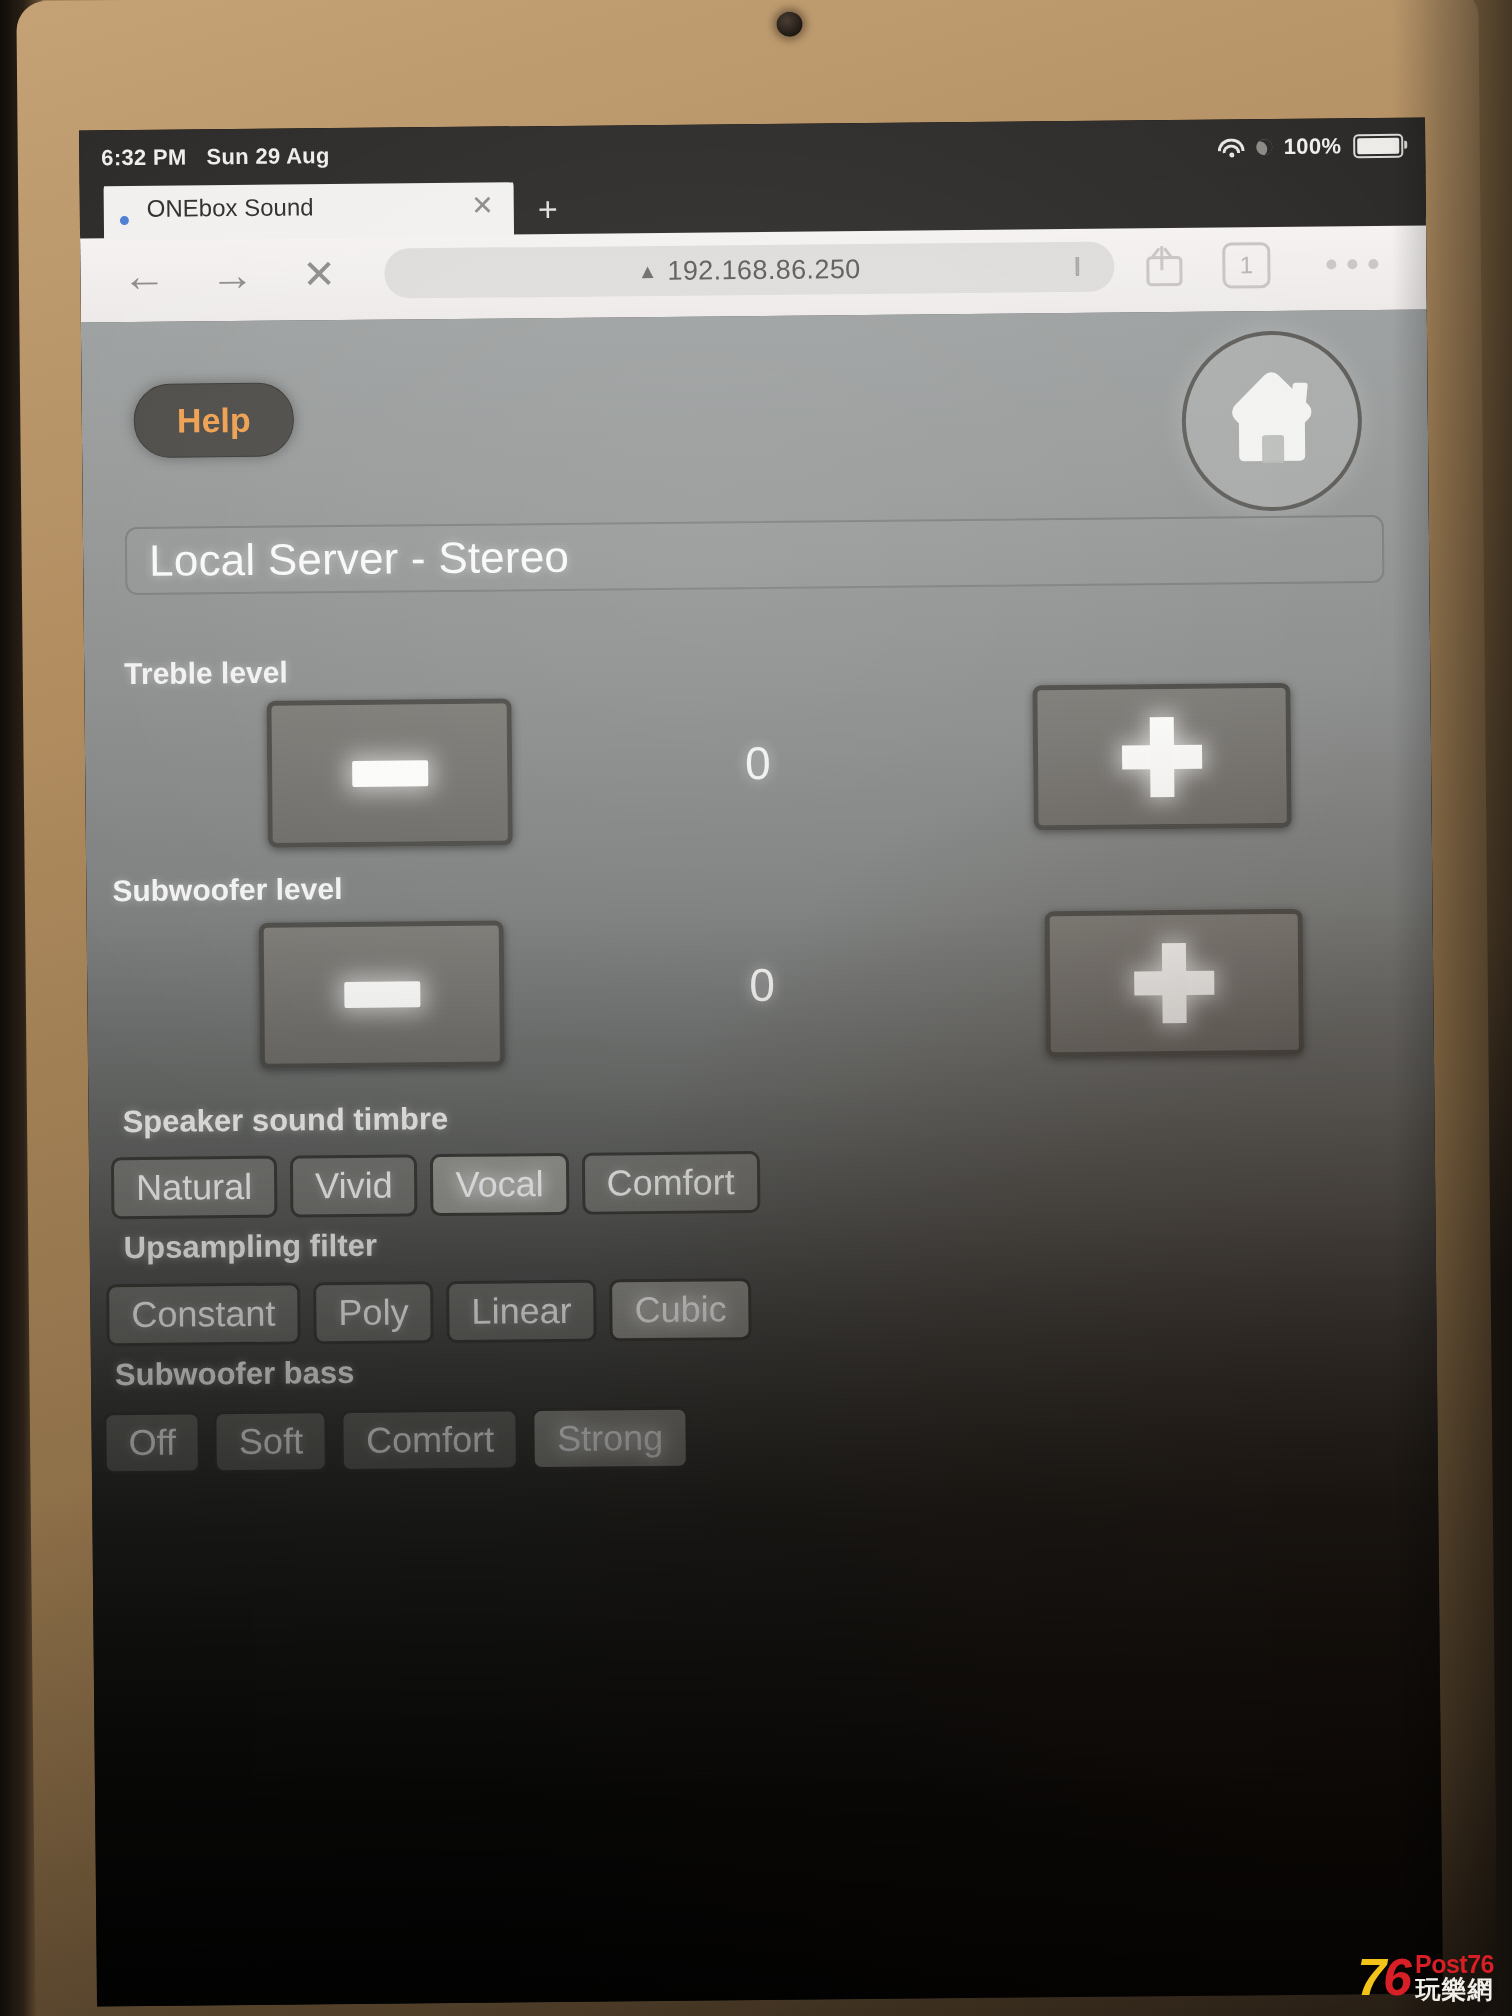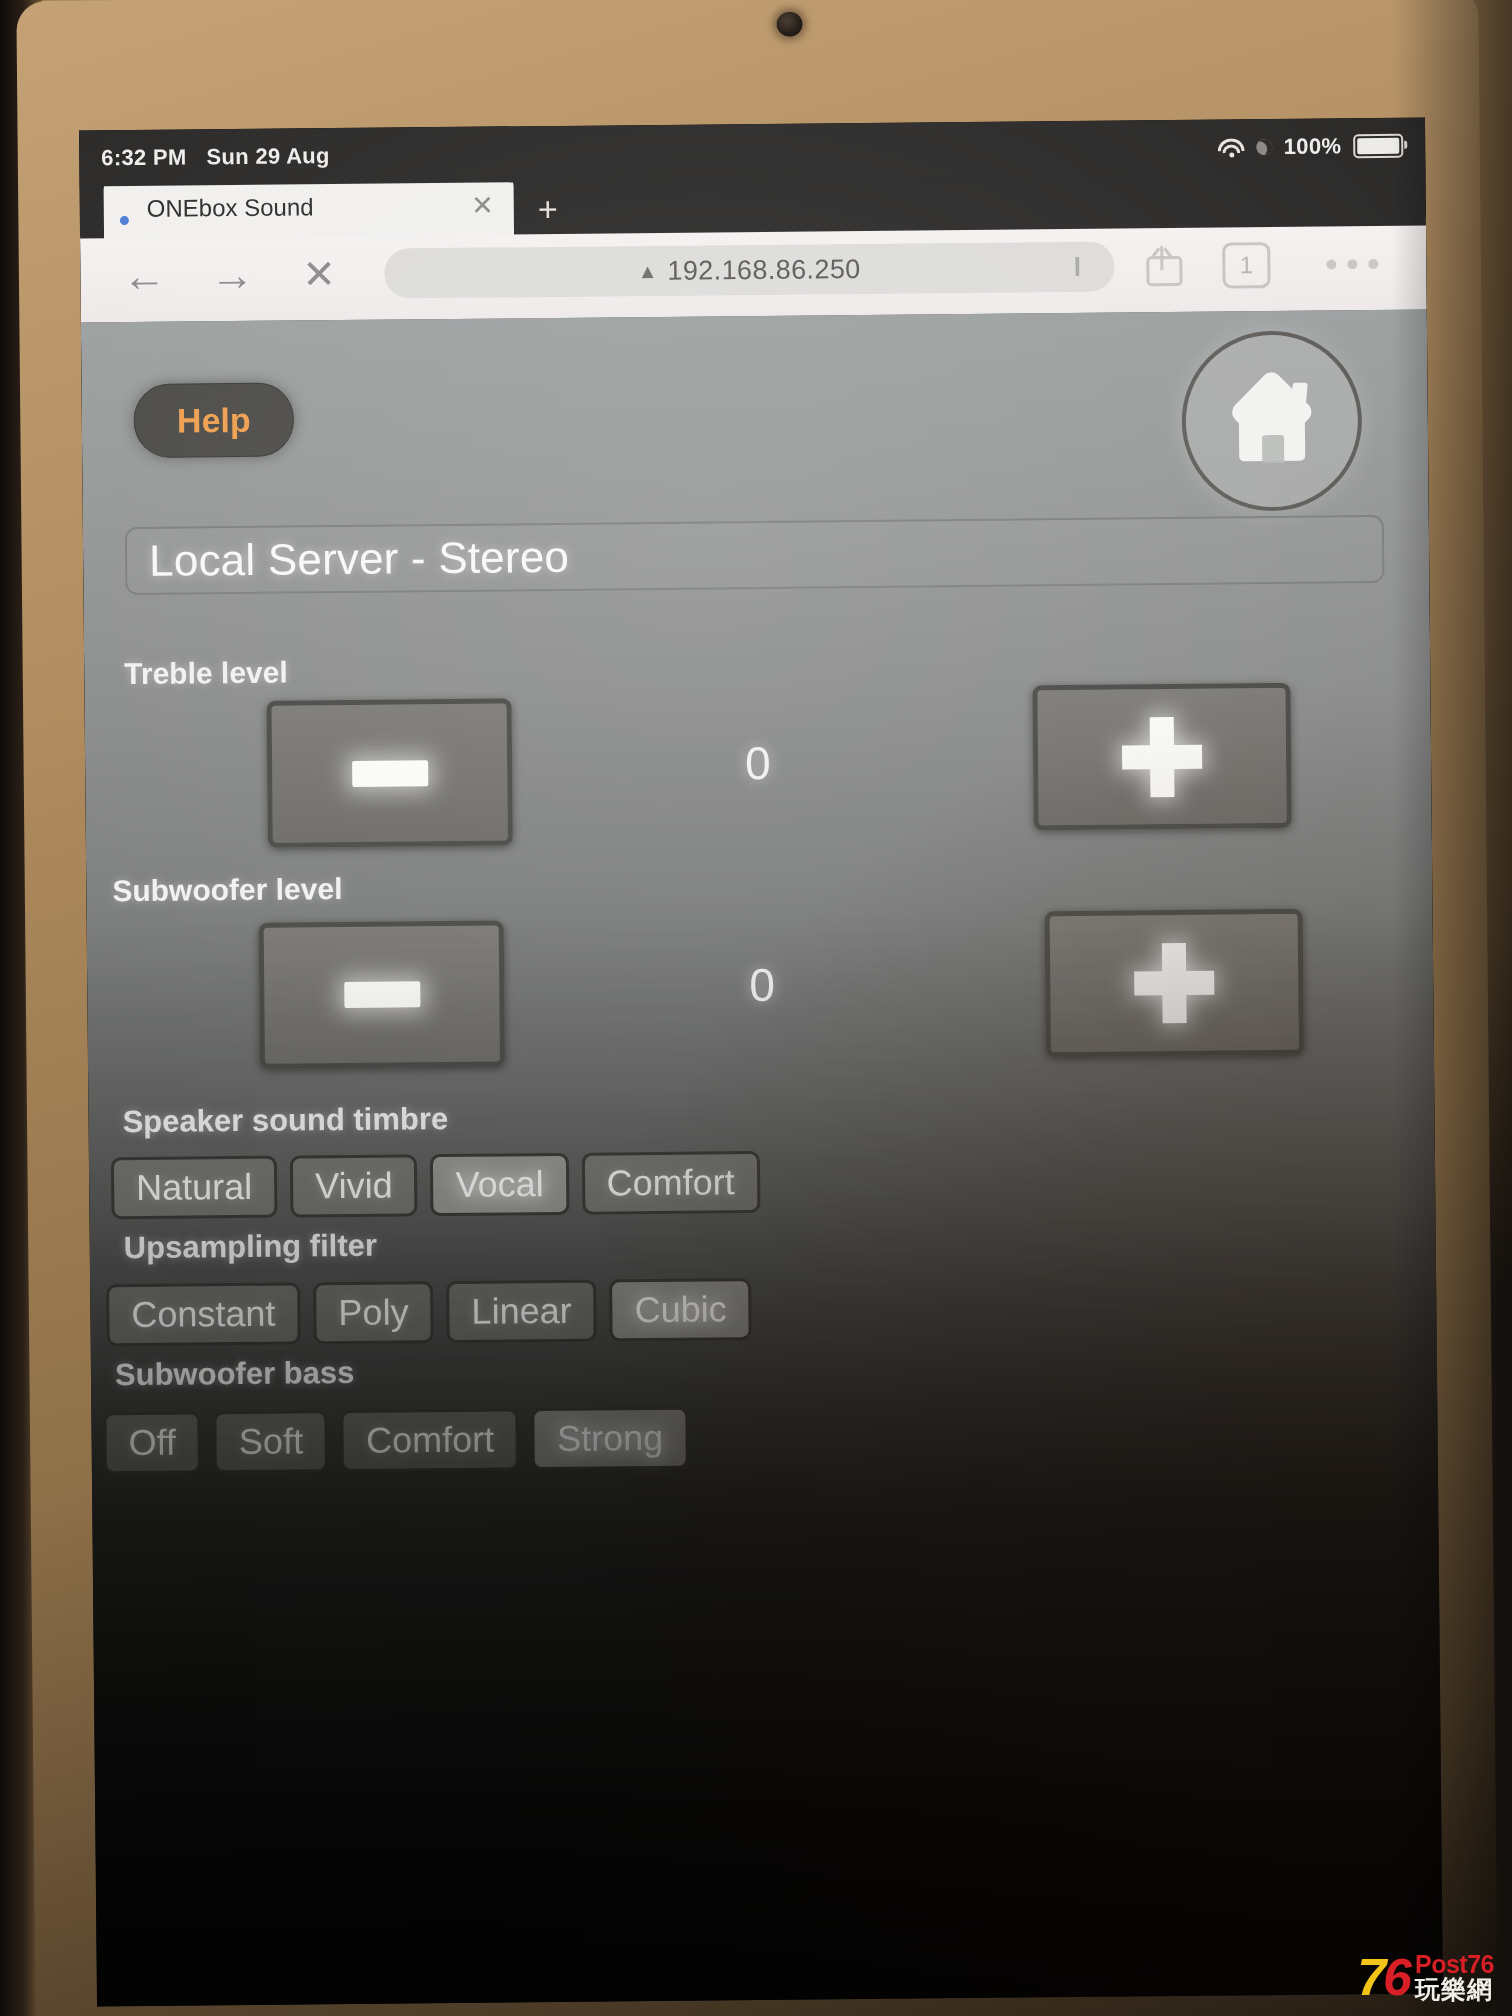--- a/index.html
+++ b/index.html
@@ -152,21 +152,21 @@
     text-shadow:0 0 15px rgba(255,255,255,.95),0 0 26px rgba(255,255,255,.55);}
 
   
   #watermark{position:absolute;right:18px;bottom:14px;z-index:80;
     display:flex;align-items:center;gap:6px;}
   #wm-76{font-size:52px;font-weight:bold;font-style:italic;line-height:.9;
     letter-spacing:-3px;}
   #wm-7{color:#f2c41a;}#wm-6{color:#d81f26;}
   #wm-txt{display:flex;flex-direction:column;line-height:1;}
   #wm-top{color:#d81f26;font-size:25px;font-weight:bold;letter-spacing:-.5px;}
-  #wm-bot{color:#f0efe9;font-size:25px;font-weight:bold;letter-spacing:1px;}
+  #wm-bot{color:#f0efe9;font-size:25px;font-weight:bold;letter-spacing:1px;text-align:center;}
 </style>
 </head>
 <body>
 
 <div id="photo">
 
   <div class="table-left"></div>
 
   <div id="ipad">
     <div id="camera"></div>

